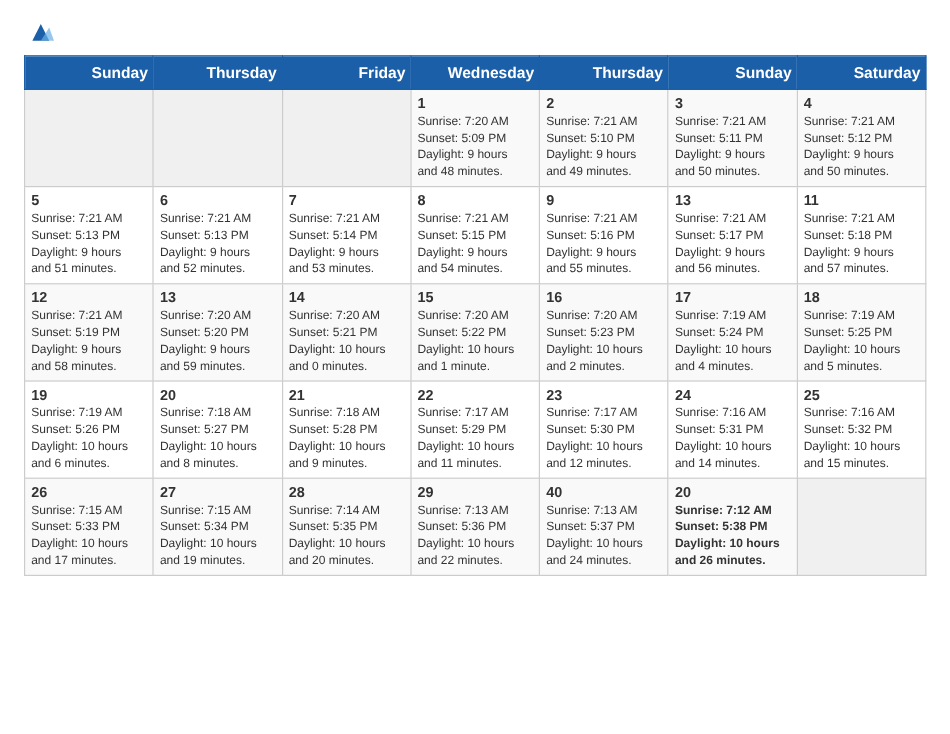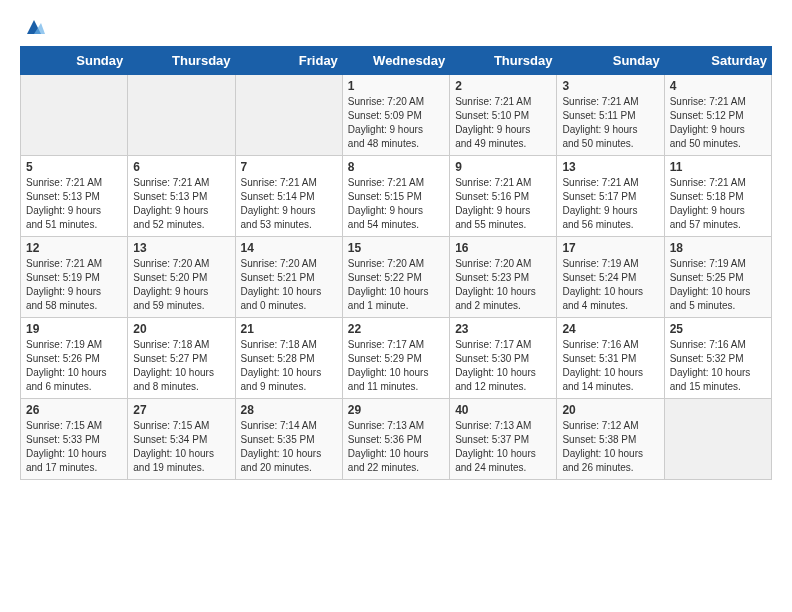--- a/index.html
+++ b/index.html
@@ -341,21 +341,21 @@
           </td>
           <td>
             <span class="day-number">40</span>
             <div class="day-info" style="white-space: pre-line;">Sunrise: 7:13 AM
 Sunset: 5:37 PM
 Daylight: 10 hours
 and 24 minutes.</div>
           </td>
           <td>
             <span class="day-number">20</span>
-            <div class="day-info" style="white-space: pre-line;">Sunrise: 7:12 AM
+            <div class="day-info" style="white-space: pre-line; font-weight: bold;">Sunrise: 7:12 AM
 Sunset: 5:38 PM
 Daylight: 10 hours
 and 26 minutes.</div>
           </td>
           <td class="empty-cell"></td>
         </tr>
       </tbody>
   </table>
 </div>
 

